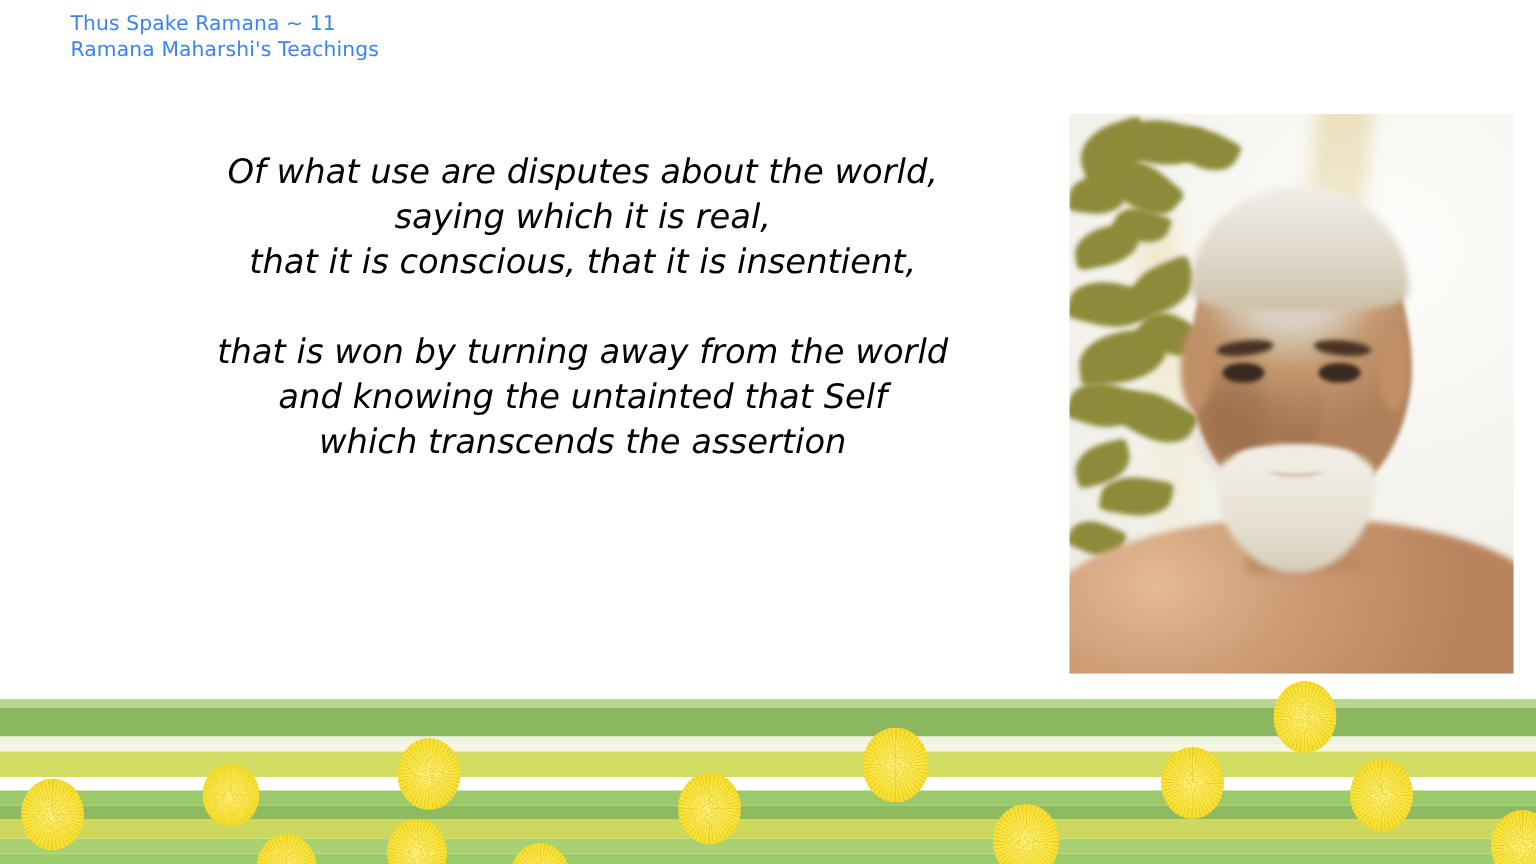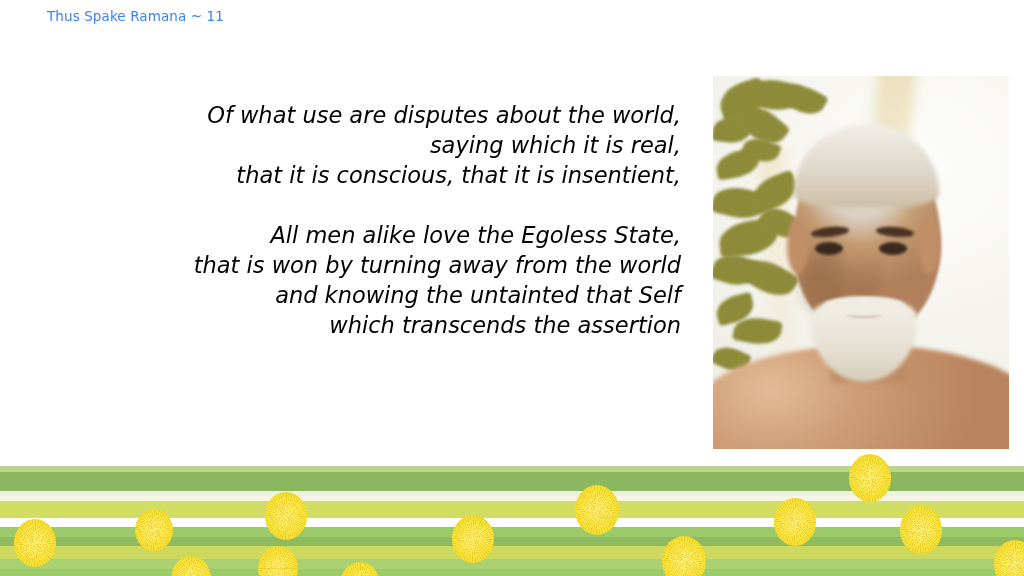--- a/index.html
+++ b/index.html
@@ -33,21 +33,21 @@
     margin-left: 32px;
   }
   #header .hline { display: block; }
 
   
   #quote {
     position: absolute;
     left: 96px;
     top: 100px;
     width: 585px;
-    text-align: right;
+    text-align: center;
     font-style: italic;
     font-size: 22.5px;
     line-height: 30px;
     color: #000000;
     font-family: "DejaVu Sans", sans-serif;
   }
   #quote .stanza { margin: 0; }
   #quote .stanza.second { margin-top: 30px; }
   #quote .qline { display: block; white-space: nowrap; }
 
@@ -264,30 +264,30 @@
     z-index: -1;
   }
 </style>
 </head>
 <body>
 
 <div id="slide">
 
   <div id="header">
     <span class="hline">Thus Spake Ramana ~ 11</span>
+    <span class="hline">Ramana Maharshi's Teachings</span>
   </div>
 
   <div id="quote">
     <div class="stanza first">
       <span class="qline">Of what use are disputes about the world,</span>
       <span class="qline">saying which it is real,</span>
       <span class="qline">that it is conscious, that it is insentient,</span>
     </div>
     <div class="stanza second">
-      <span class="qline">All men alike love the Egoless State,</span>
       <span class="qline">that is won by turning away from the world</span>
       <span class="qline">and knowing the untainted that Self</span>
       <span class="qline">which transcends the assertion</span>
     </div>
   </div>
 
   <div id="photo">
     <div class="pbg"></div>
     <div class="stalk"></div>
     <div class="stalk2"></div>

